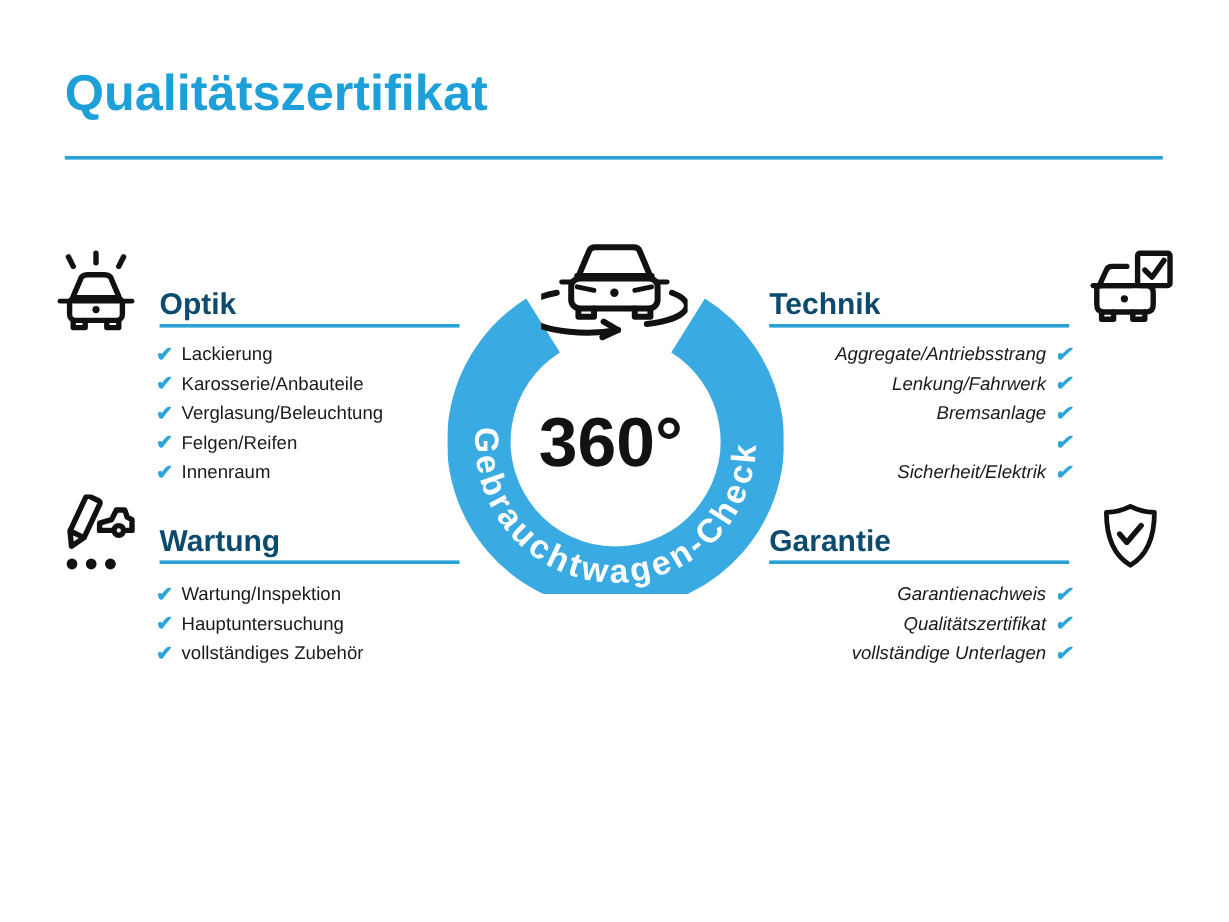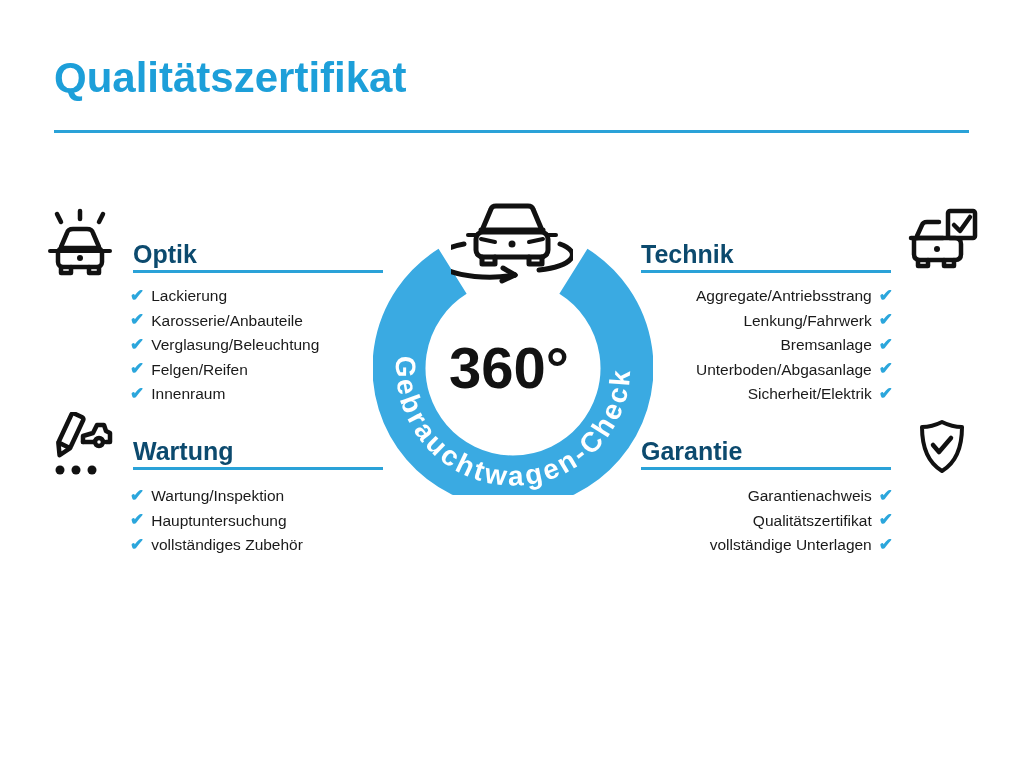--- a/index.html
+++ b/index.html
@@ -6,21 +6,21 @@
   .page{position:relative;width:1024px;height:640px;background:#ffffff;overflow:hidden;
         font-family:"Liberation Sans",sans-serif;}
   .page-title{position:absolute;left:54px;top:54px;font-size:42px;font-weight:700;
         color:#1d9fd9;letter-spacing:0;}
   .title-rule{position:absolute;left:54px;top:130px;width:915px;height:3px;background:#2aa2d8;}
   .sec-title{position:absolute;font-size:25px;font-weight:700;color:#0c4a6e;}
   .sec-title.right{text-align:left;width:250px;}
   .sec-rule{position:absolute;width:250px;height:3px;background:#2aa2d8;}
   .list{position:absolute;width:310px;}
   .row{display:flex;align-items:center;height:24.5px;gap:7px;}
-  .list.right .row{justify-content:flex-end;}
+  .list.right .row{justify-content:flex-end;font-style:italic;}
   .chk{color:#2ba6dc;font-weight:700;font-size:17px;line-height:1;transform:translateY(-1px);}
   .lbl{font-size:15.5px;color:#1a1a1a;}
   .icon{position:absolute;}
   svg{display:block;font-family:"Liberation Sans",sans-serif;}
   .footer-text{position:absolute;left:132px;top:657px;font-size:22px;font-weight:700;
         color:#10305e;line-height:27px;}
 </style>
 </head>
 <body>
 
@@ -120,21 +120,20 @@
       </div>
     <div class="row">
         <span class="lbl">Lenkung/Fahrwerk</span>
         <span class="chk">✔</span>
       </div>
     <div class="row">
         <span class="lbl">Bremsanlage</span>
         <span class="chk">✔</span>
       </div>
     <div class="row">
-        <span class="lbl">Unterboden/Abgasanlage</span>
         <span class="chk">✔</span>
       </div>
     <div class="row">
         <span class="lbl">Sicherheit/Elektrik</span>
         <span class="chk">✔</span>
       </div>
   </div>
 
   <div class="list" style="left:130px;top:484px">
     <div class="row">

